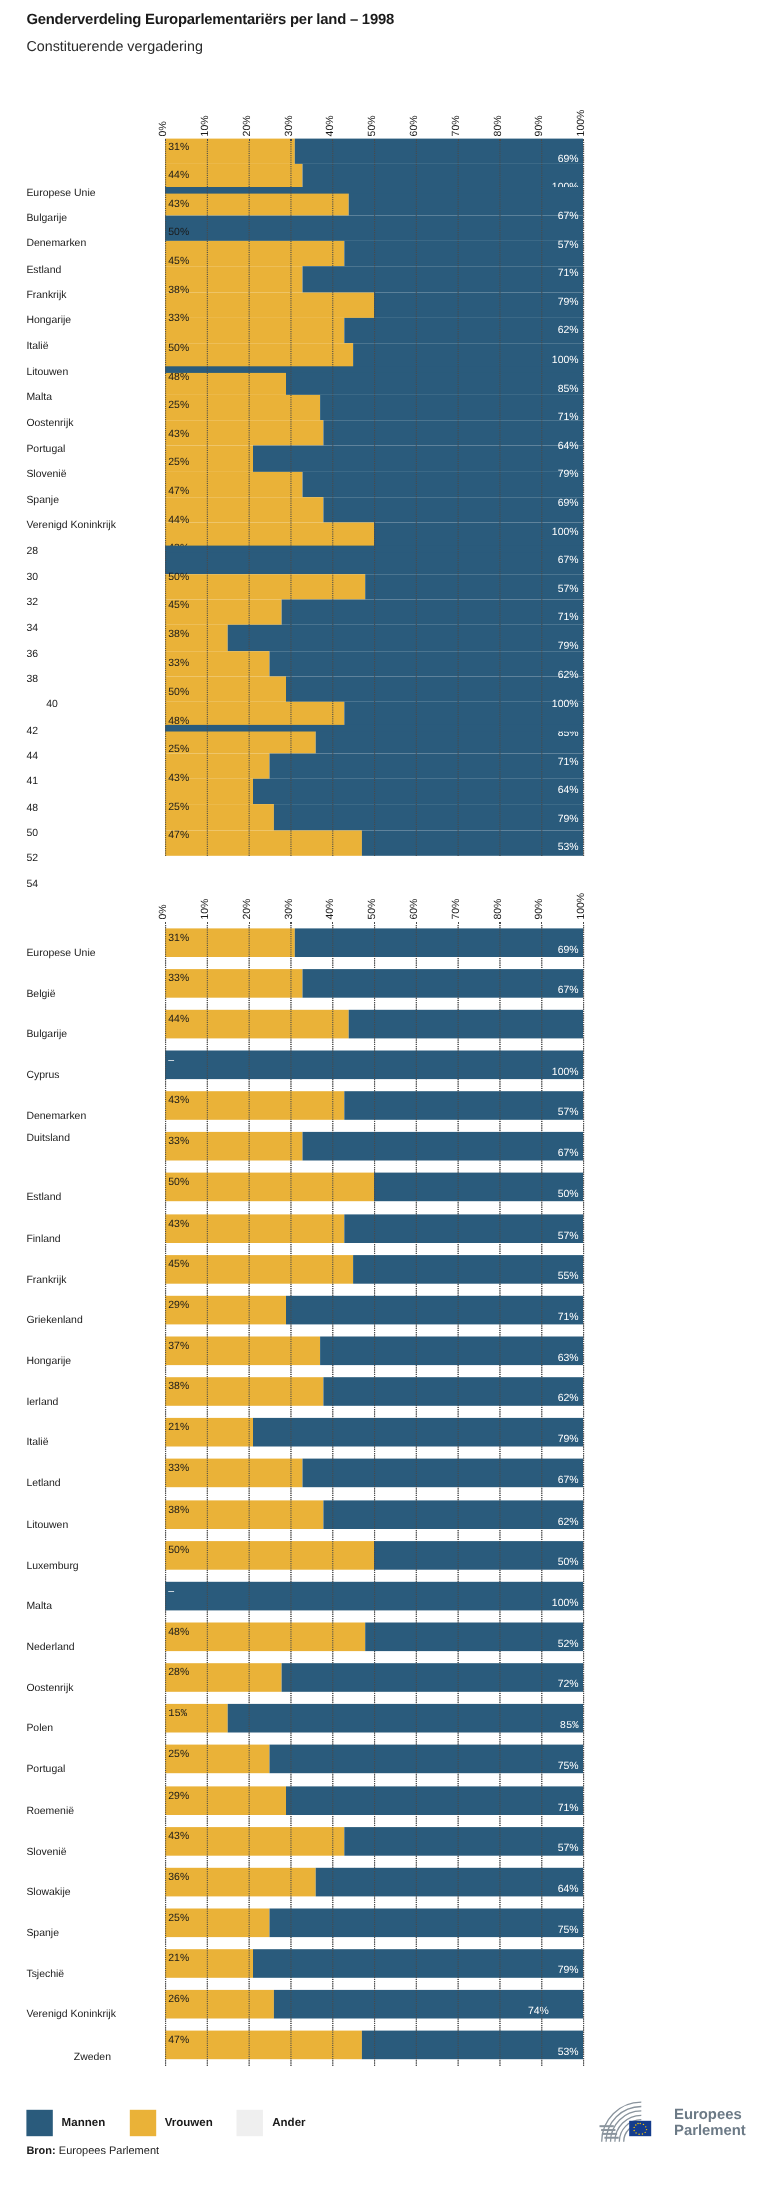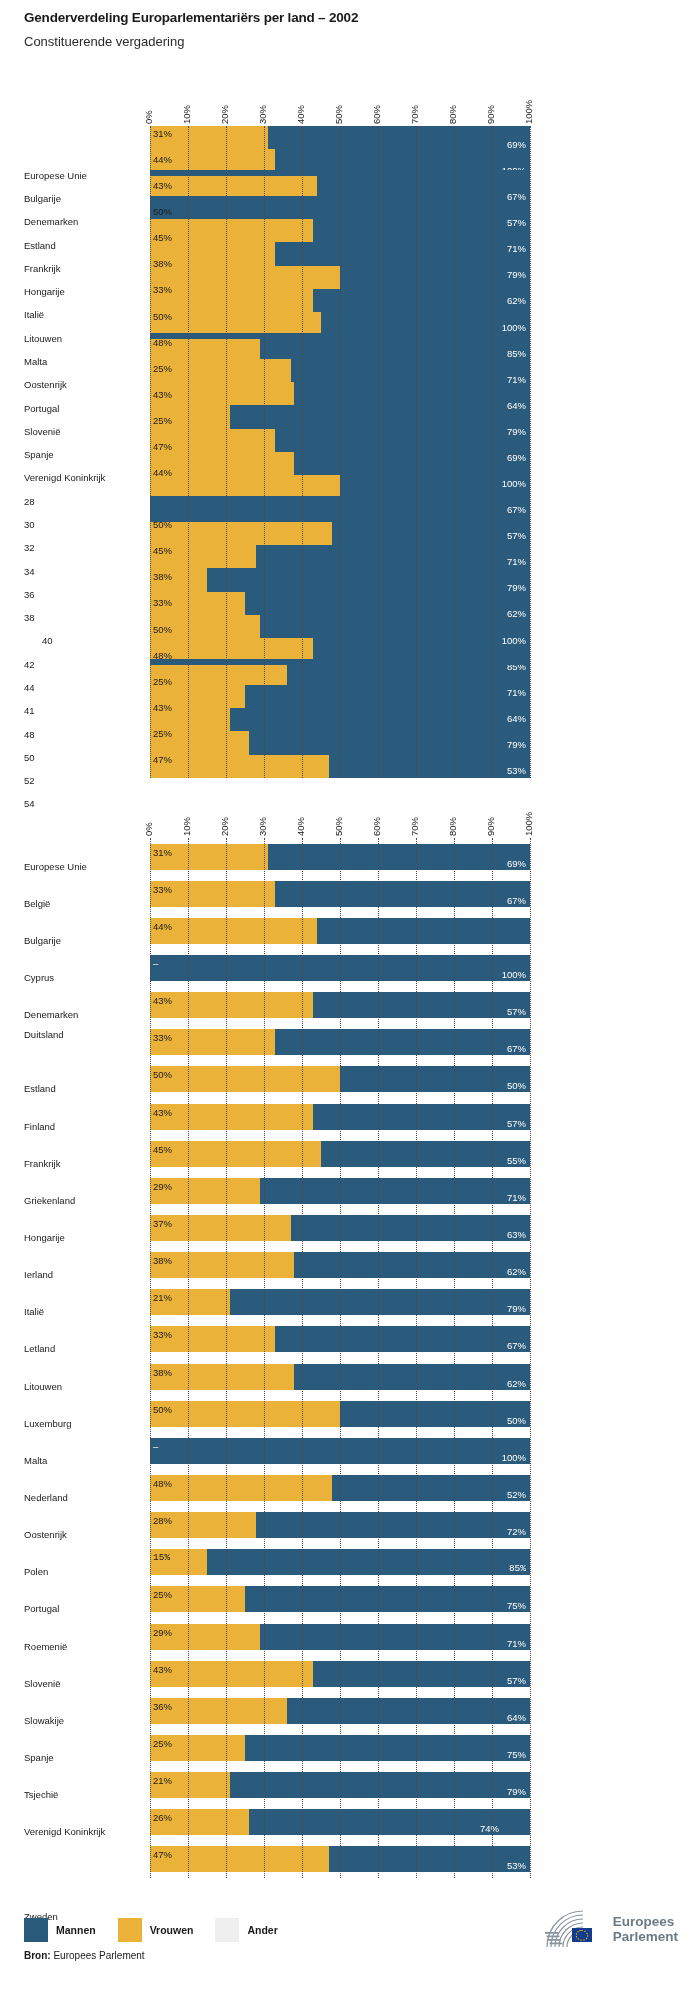--- a/index.html
+++ b/index.html
@@ -53,21 +53,21 @@
   .eplogo{position:absolute;right:22px;top:1910px;display:flex;align-items:center;}
   .eplogo .mark{width:62px;height:38px;margin-right:7px;}
   .eplogo .txt{font-size:13.5px;font-weight:bold;color:#6c7a86;line-height:1.12;}
 </style>
 </head>
 <body>
 
 <div class="page">
 
   <div class="hdr">
-    <h1>Genderverdeling Europarlementariërs per land – 2002</h1>
+    <h1>Genderverdeling Europarlementariërs per land – 1998</h1>
     <h2>Constituerende vergadering</h2>
   </div>
 
   <div class="chart" id="chart1" style="top:88px;height:696px;width:700px;">
     <div class="axis" id="ax1" style="left:0;top:0;width:700px;">
         <div class="tk" style="left: 154px; bottom: 2px;">0%</div>
         <div class="tk" style="left: 192px; bottom: 2px;">10%</div>
         <div class="tk" style="left: 230px; bottom: 2px;">20%</div>
         <div class="tk" style="left: 268px; bottom: 2px;">30%</div>
         <div class="tk" style="left: 306px; bottom: 2px;">40%</div>
@@ -356,21 +356,21 @@
         <div class="rowlbl" style="left: 24px; width: 120px; top: 692px;">Nederland</div>
         <div class="rowlbl" style="left: 24px; width: 120px; top: 729.143px;">Oostenrijk</div>
         <div class="rowlbl" style="left: 24px; width: 120px; top: 766.286px;">Polen</div>
         <div class="rowlbl" style="left: 24px; width: 120px; top: 803.429px;">Portugal</div>
         <div class="rowlbl" style="left: 24px; width: 120px; top: 840.571px;">Roemenië</div>
         <div class="rowlbl" style="left: 24px; width: 120px; top: 877.714px;">Slovenië</div>
         <div class="rowlbl" style="left: 24px; width: 120px; top: 914.857px;">Slowakije</div>
         <div class="rowlbl" style="left: 24px; width: 120px; top: 952px;">Spanje</div>
         <div class="rowlbl" style="left: 24px; width: 120px; top: 989.143px;">Tsjechië</div>
         <div class="rowlbl" style="left: 24px; width: 120px; top: 1026.29px;">Verenigd Koninkrijk</div>
-        <div class="rowlbl" style="left: 24px; width: 120px; top: 1111px;">Zweden</div>
+        <div class="rowlbl" style="left: 24px; width: 120px; top: 1065px; text-align: center;">Zweden</div>
       </div>
     <div id="bars2">
         <div class="bar" style="left: 150px; width: 380px; top: 43.5714px; height: 26px;">
           <div class="seg w" style="left: 0px; width: 117.8px;"></div>
           <div class="seg m" style="left: 117.8px; width: 262.2px;"></div>
           <div class="vlab w" style="top: 4px;">31%</div>
           <div class="vlab m" style="top: 15px;">69%</div>
         </div>
         <div class="bar" style="left: 150px; width: 380px; top: 80.7143px; height: 26px;">
           <div class="seg w" style="left: 0px; width: 125.4px;"></div>

